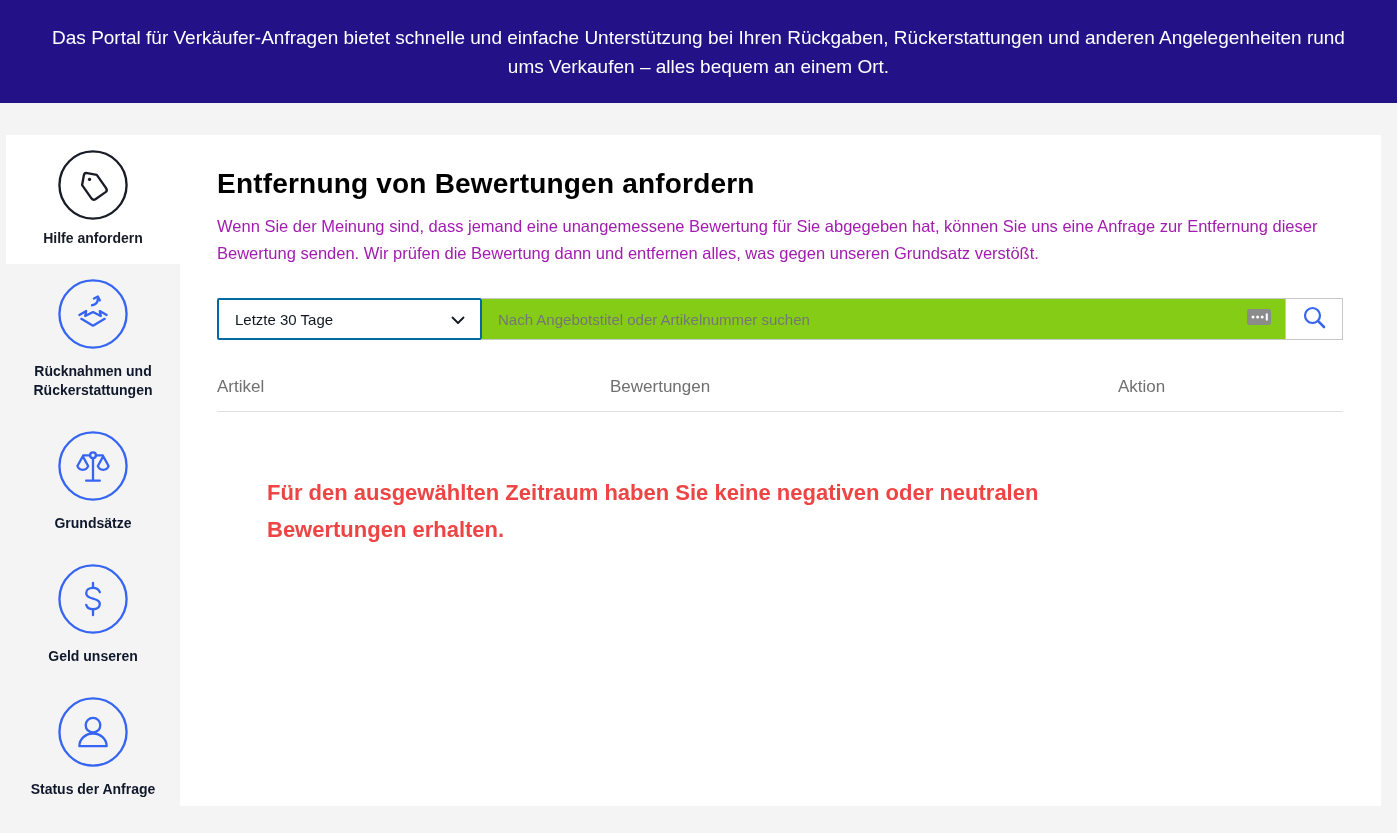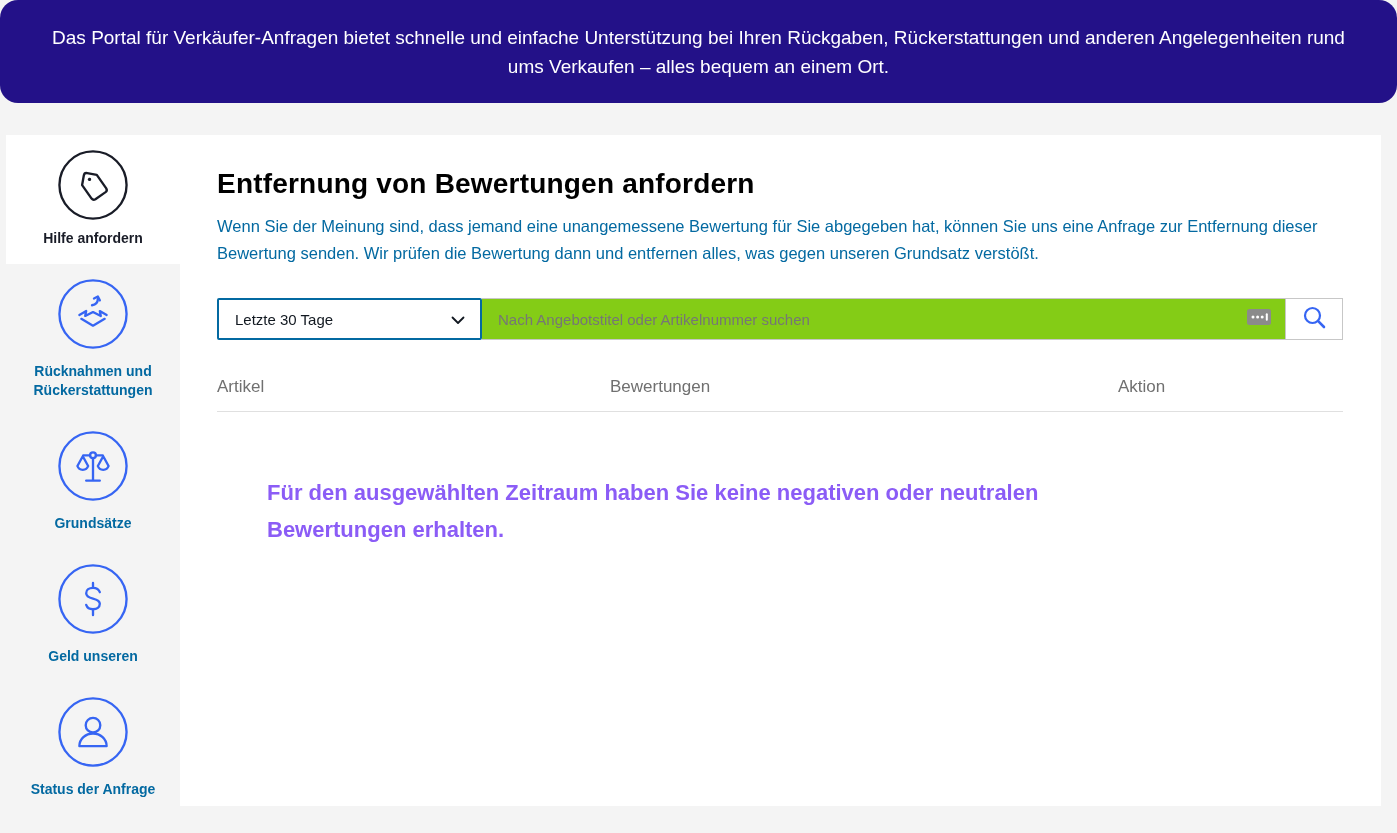--- a/index.html
+++ b/index.html
@@ -12,21 +12,20 @@
   }
   
   .banner {
     height: 103px;
     background: #231188;
     color: #ffffff;
     display: flex;
     align-items: center;
     justify-content: center;
     text-align: center;
-    border-radius: 18px;
   }
   .banner p {
     font-size: 19px;
     line-height: 29px;
     max-width: 1360px;
     padding: 0 14px;
   }
   
   .shell {
     display: flex;
@@ -41,21 +40,21 @@
     cursor: pointer;
   }
   .side-item.active { background: #ffffff; }
   .side-icon { width: 72px; height: 72px; margin: 0 auto; display: block; }
   .side-icon svg { width: 72px; height: 72px; display: block; }
   .side-label {
     margin-top: 12px;
     font-size: 14px;
     font-weight: bold;
     line-height: 19px;
-    color: #0369a1;
+    color: #0f172a;
   }
   .side-item.active .side-label { color: #191c27; margin-top: 8px; }
   .ico-blue { stroke: #3665f3; }
   .ico-dark { stroke: #191c27; }
   .ico { fill: none; stroke-width: 2.4; stroke-linecap: round; stroke-linejoin: round; }
   
   .main {
     flex: 1;
     background: #ffffff;
     padding: 33px 38px 0 37px;
@@ -64,21 +63,21 @@
   .page-title {
     font-size: 28px;
     font-weight: 700;
     color: #000000;
     letter-spacing: 0.2px;
   }
   .page-desc {
     margin-top: 13px;
     font-size: 16.5px;
     line-height: 27px;
-    color: #0369a1;
+    color: #a21caf;
   }
   
   .controls { margin-top: 31px; display: flex; height: 42px; }
   .dropdown {
     width: 265px;
     flex-shrink: 0;
     border: 2px solid #0369a1;
     border-radius: 2px;
     background: #fff;
     display: flex;
@@ -131,21 +130,21 @@
   .col-artikel { width: 393px; }
   .col-bewertungen { width: 508px; }
   .col-aktion { flex: 1; }
   
   .empty-state {
     margin: 62px 0 0 50px;
     max-width: 900px;
     font-size: 22px;
     font-weight: 700;
     line-height: 37px;
-    color: #8b5cf6;
+    color: #ef4444;
   }
 </style>
 </head>
 <body>
 
 <header class="banner">
   <p>Das Portal für Verkäufer-Anfragen bietet schnelle und einfache Unterstützung bei Ihren Rückgaben, Rückerstattungen und anderen Angelegenheiten rund ums Verkaufen – alles bequem an einem Ort.</p>
 </header>
 
 <div class="shell">

